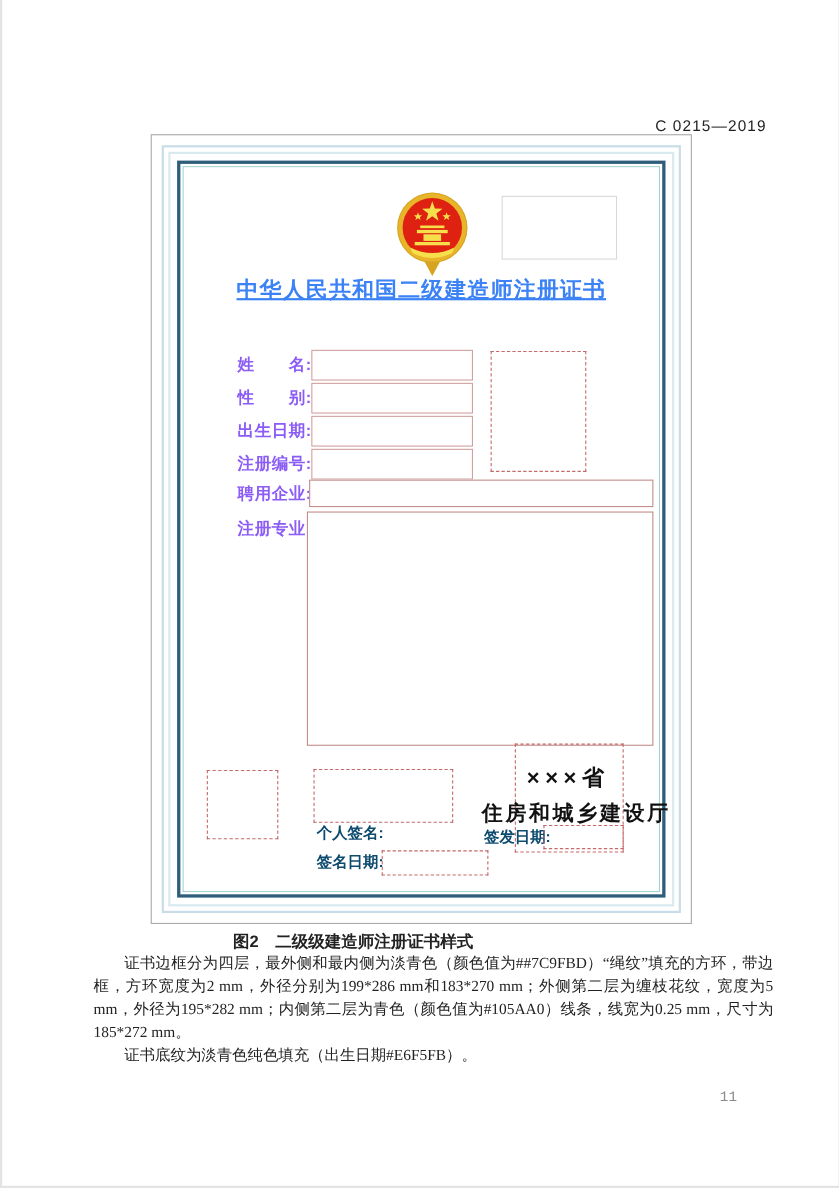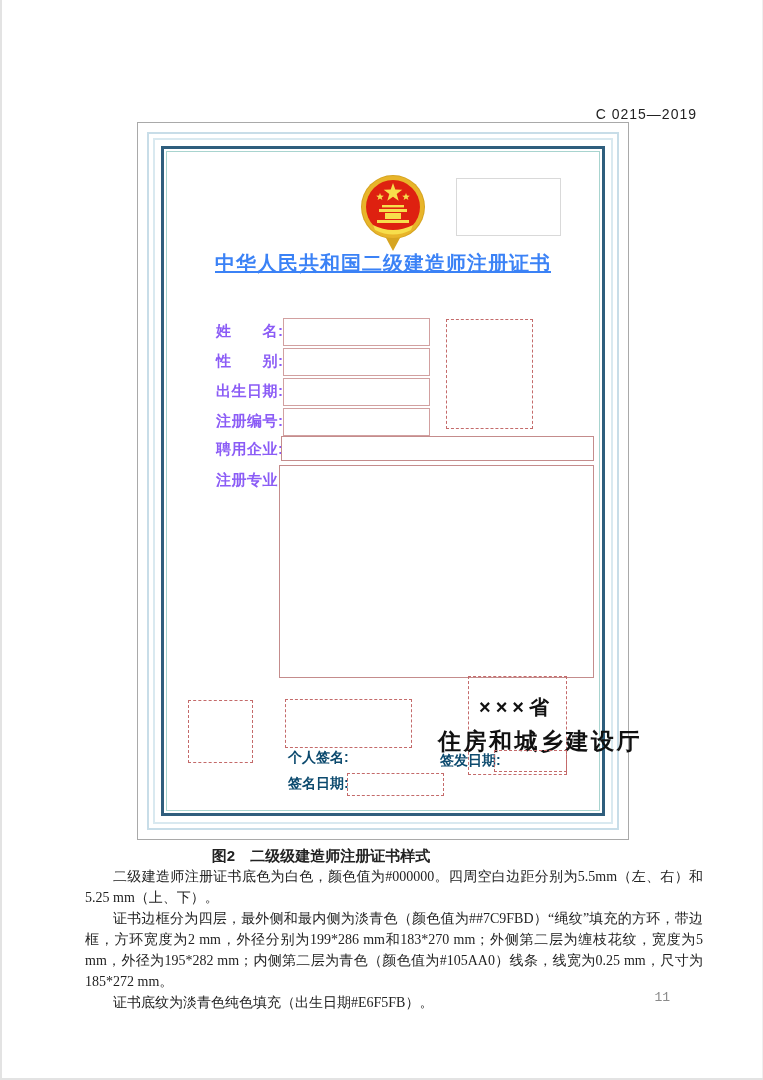--- a/index.html
+++ b/index.html
@@ -46,21 +46,21 @@
   .sign-date-box{left:209px;top:650px;width:95px;height:21px;}
   .stamp-box{left:330px;top:553px;width:97px;height:97px;}
   .issue-date-box{left:356px;top:627px;width:71px;height:20px;}
   .small-label{position:absolute;font-size:14px;font-weight:bold;color:#0c4a6e;white-space:nowrap;}
   .issuer-province{
     position:absolute;left:300px;top:571px;width:157px;text-align:center;
     font-size:20px;font-weight:bold;letter-spacing:5px;color:#111;white-space:nowrap;
   }
   .issuer-dept{
     position:absolute;left:300px;top:603px;width:157px;text-align:center;
-    font-size:23px;font-weight:bold;letter-spacing:2.5px;color:#111;white-space:nowrap;
+    font-size:19px;font-weight:bold;letter-spacing:2.5px;color:#111;white-space:nowrap;
   }
   
   .caption{
     position:absolute;left:0;top:847px;width:642px;text-align:center;
     font-size:15px;font-weight:bold;color:#222;white-space:pre;
   }
   .bodytext{
     position:absolute;left:85px;top:866px;width:618px;
     font-family:"Liberation Serif",serif;font-size:14px;line-height:21px;color:#222;
     text-align:justify;
@@ -134,20 +134,19 @@
     <div class="issuer-province">×××省</div>
     <div class="issuer-dept">住房和城乡建设厅</div>
 
     <div class="small-label" style="left:302px;top:629px">签发日期:</div>
     <div class="dashed issue-date-box"></div>
   </div>
 
   <div class="caption">图2　二级级建造师注册证书样式</div>
 
   <div class="bodytext">
-    <p>二级建造师注册证书底色为白色，颜色值为#000000。四周空白边距分别为5.5mm（左、右）和5.25 mm（上、下）。</p>
     <p>证书边框分为四层，最外侧和最内侧为淡青色（颜色值为##7C9FBD）“绳纹”填充的方环，带边框，方环宽度为2 mm，外径分别为199*286 mm和183*270 mm；外侧第二层为缠枝花纹，宽度为5 mm，外径为195*282 mm；内侧第二层为青色（颜色值为#105AA0）线条，线宽为0.25 mm，尺寸为185*272 mm。</p>
     <p>证书底纹为淡青色纯色填充（出生日期#E6F5FB）。</p>
   </div>
 
   <div class="page-num">11</div>
 
 </div>
 
 </body></html>

